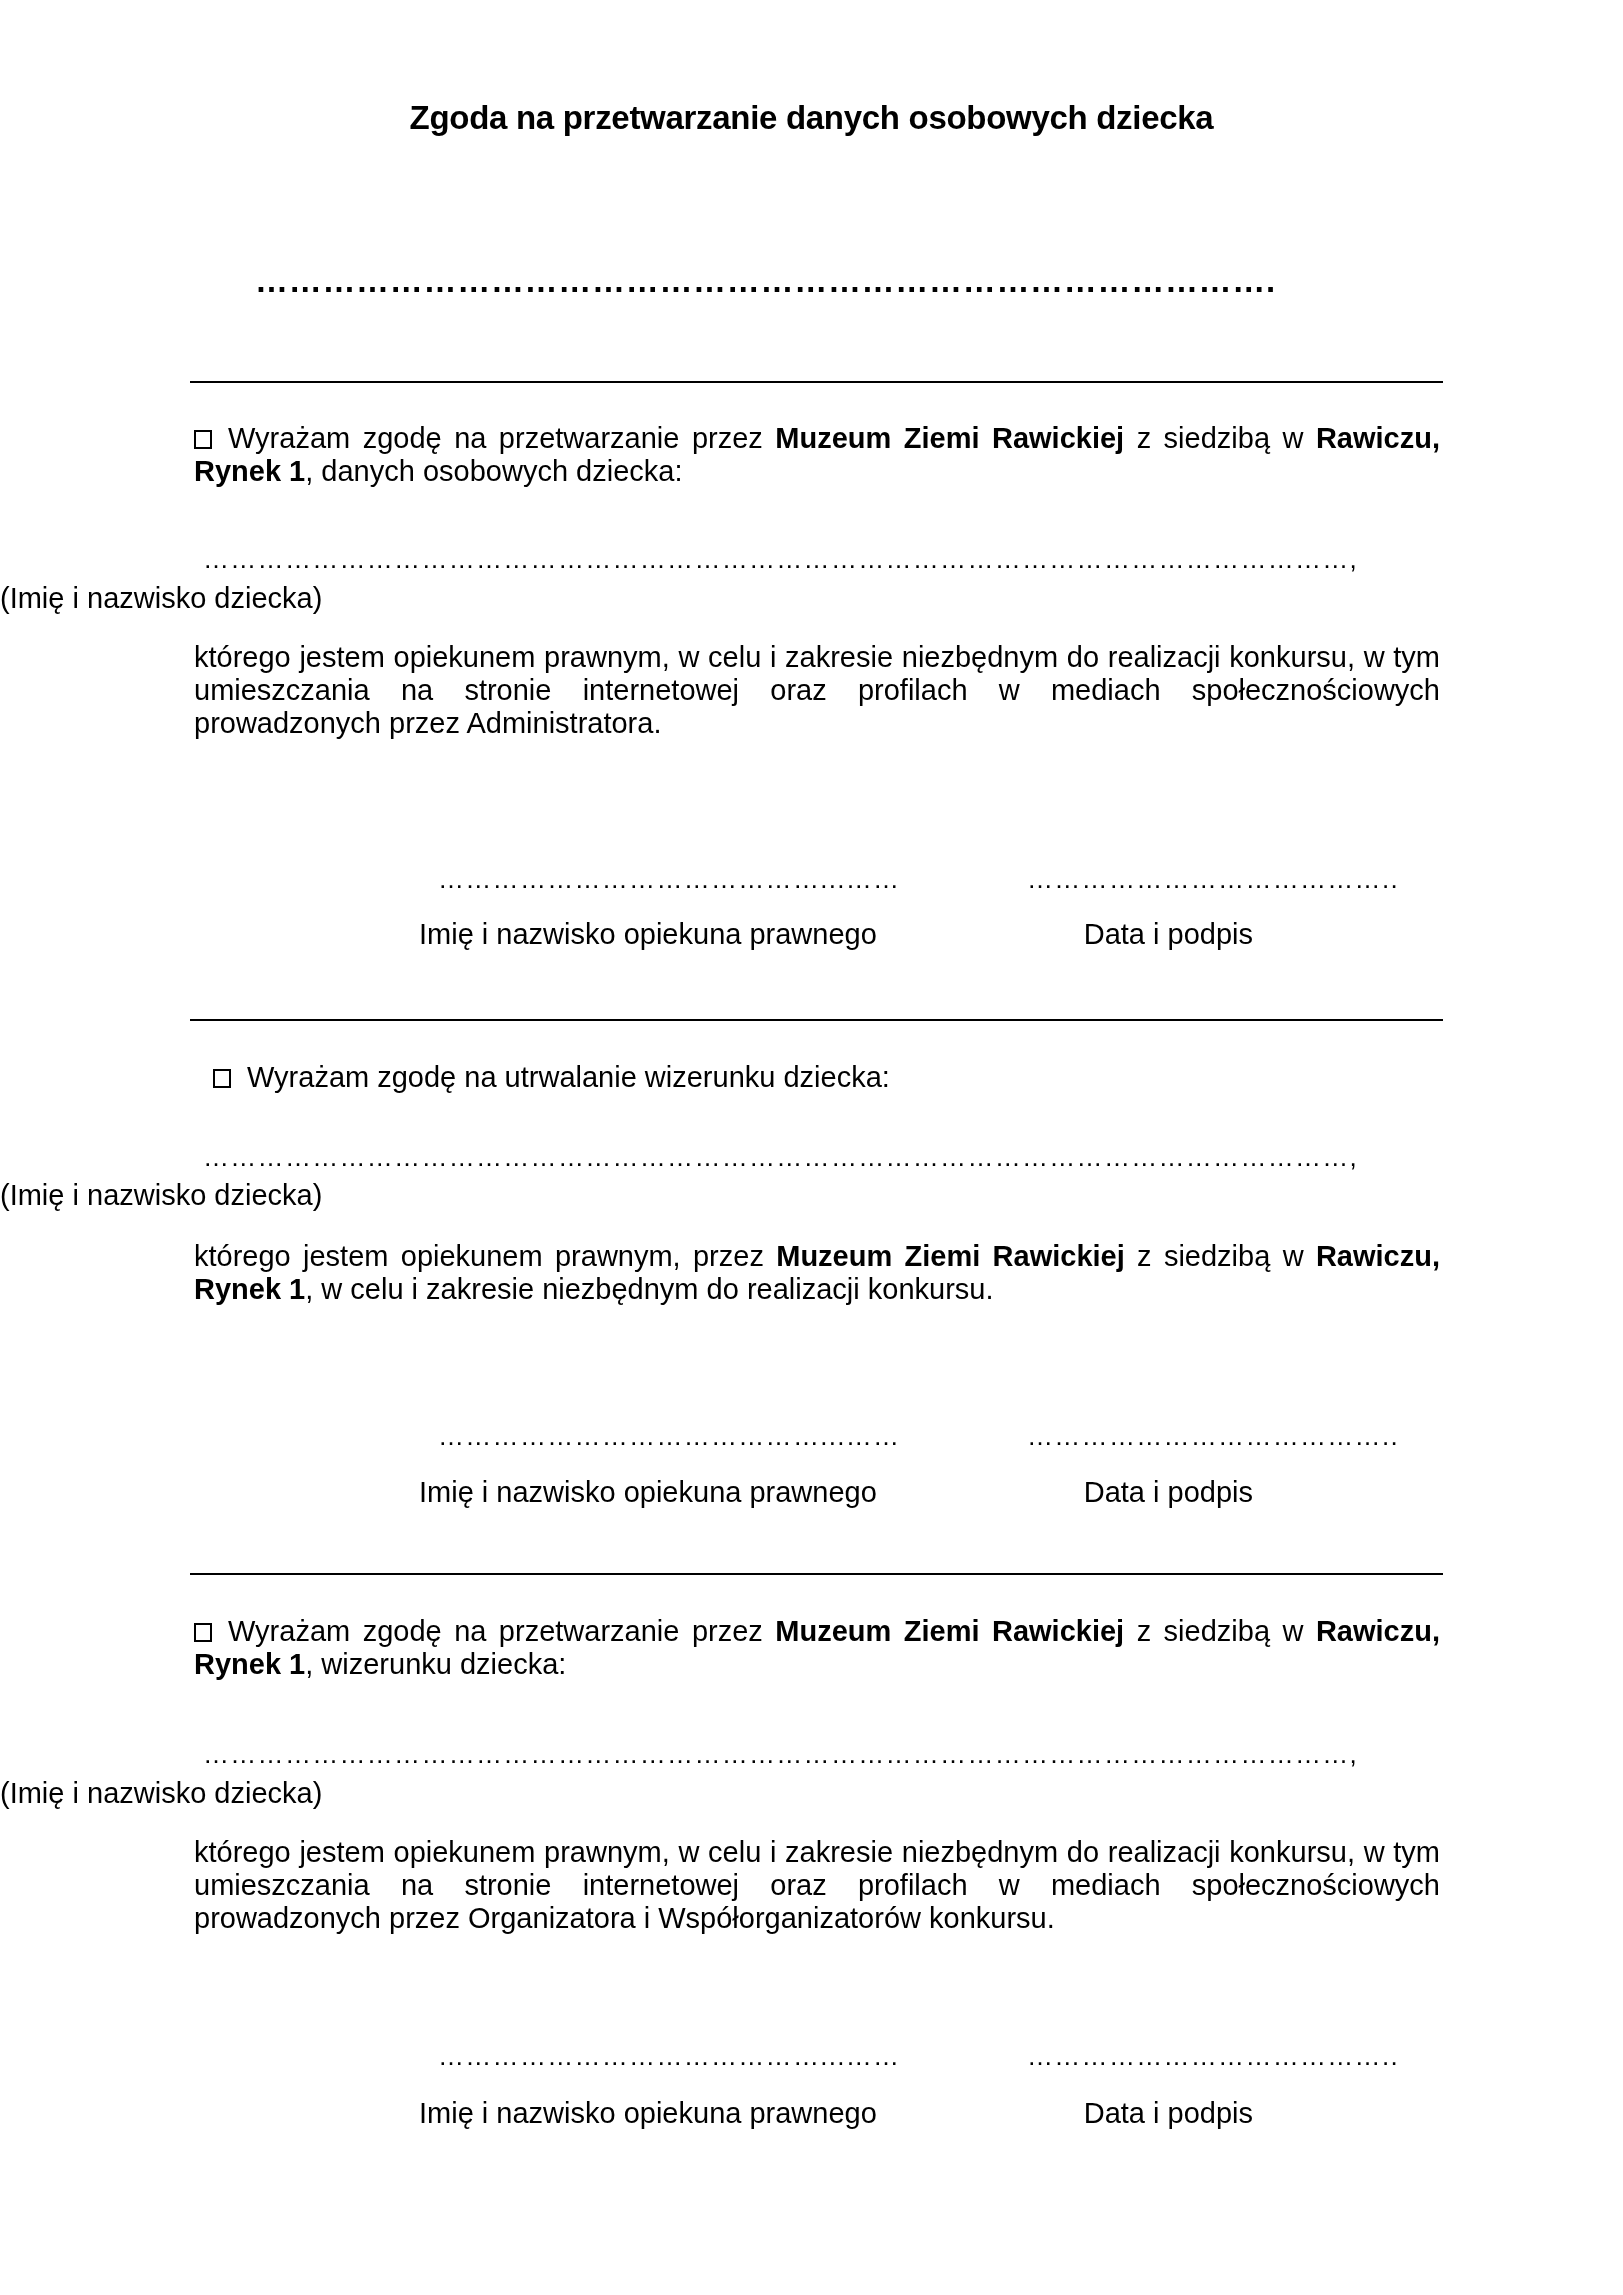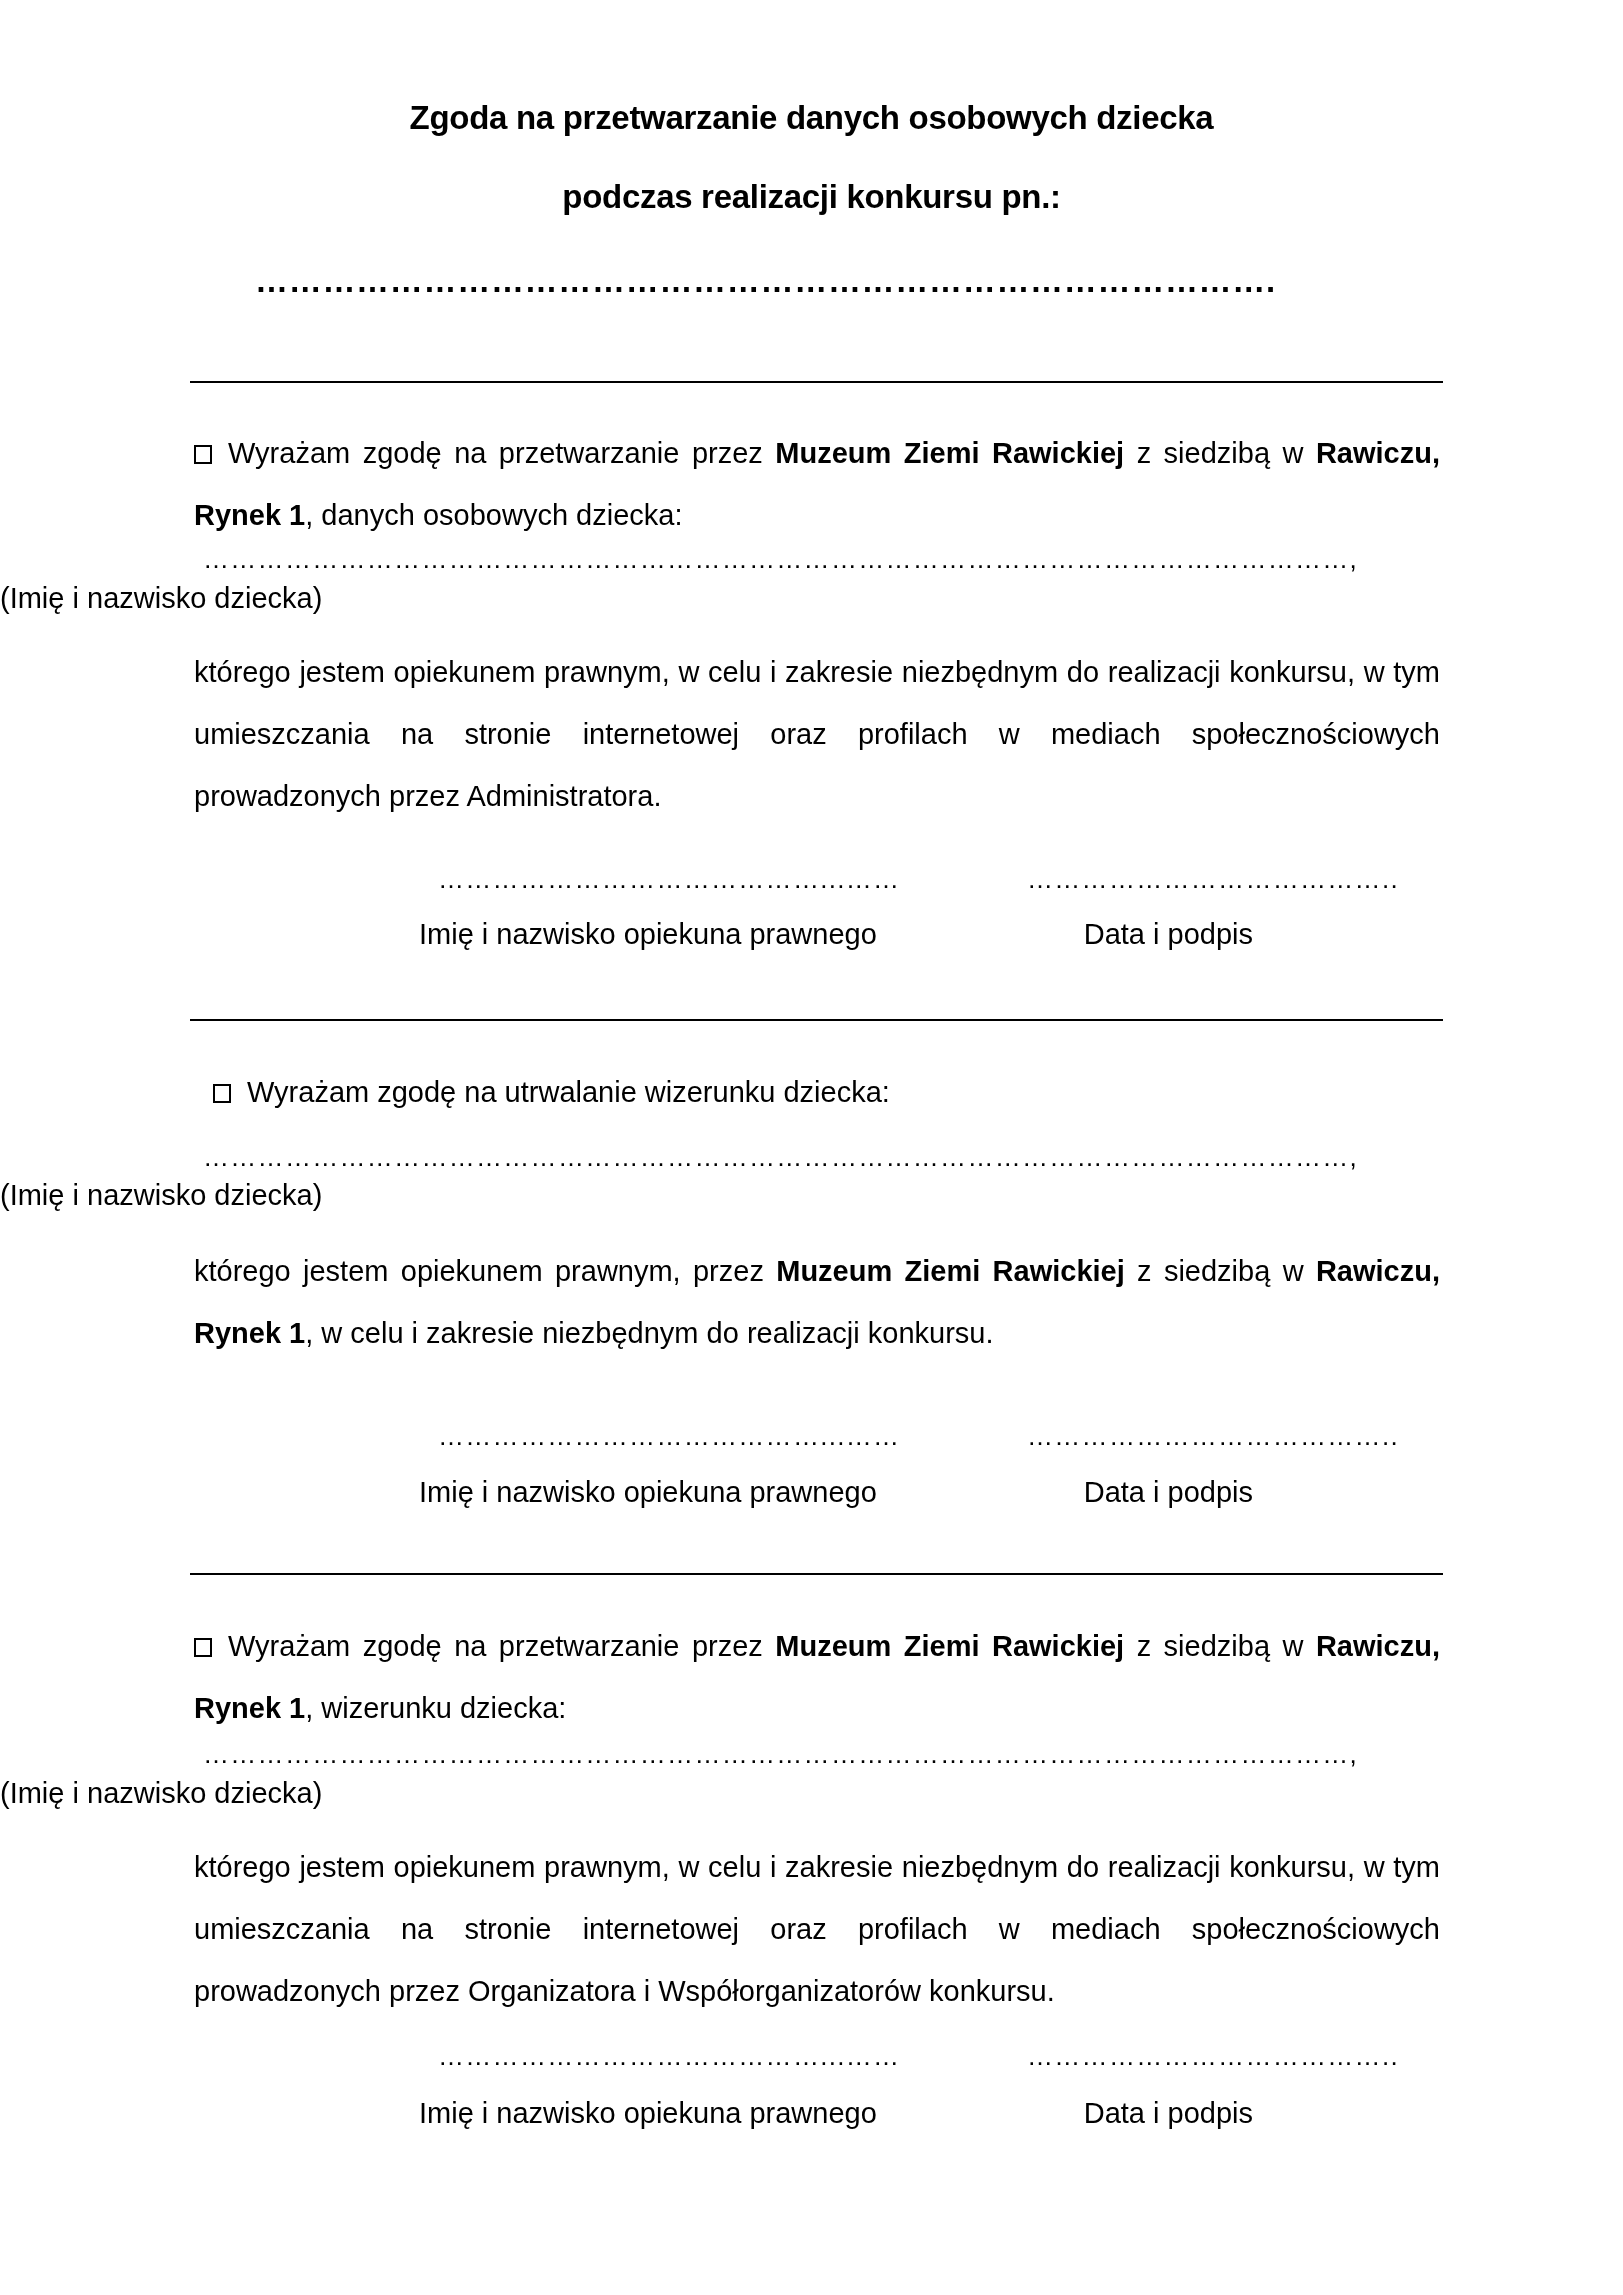--- a/index.html
+++ b/index.html
@@ -6,42 +6,41 @@
   body { width: 1623px; height: 2295px; position: relative; overflow: hidden;
          font-family: "Liberation Sans", sans-serif; color: #000; }
   .page { position: absolute; left: 0; top: 0; width: 1438px; height: 2295px; }
   .title { position: absolute; left: 0; width: 1623px; text-align: center;
            font-weight: bold; font-size: 33px; letter-spacing: -0.3px; }
   .t1 { top: 99px; }
   .t2 { top: 178px; }
   .title-dots { position: absolute; left: 255px; top: 262px; font-size: 33px; font-weight: bold;
                 letter-spacing: 0.7px; white-space: nowrap; }
   .rule { position: absolute; left: 190px; width: 1253px; height: 2px; background: #000; }
-  .para { position: absolute; left: 194px; width: 1246px; font-size: 29px; line-height: 62px;
+  .para { position: absolute; left: 194px; width: 1246px; font-size: 29px; line-height: 33px;
           text-align: justify; text-align-last: left; }
   .para b { font-weight: bold; }
   .cb { display: inline-block; width: 18.3px; height: 19.6px; border: 2px solid #000;
         vertical-align: -1.3px; margin-right: 15.7px; box-sizing: border-box; }
   .fill-line { position: absolute; left: 203px; width: 1223px; font-size: 26px;
                white-space: nowrap; overflow: hidden; letter-spacing: 1.3px; }
   .caption { position: absolute; left: 0; width: 1623px; font-size: 29px; }
   .sig-dots { position: absolute; font-size: 26px; white-space: nowrap; letter-spacing: 1.3px; }
   .sig-label { position: absolute; font-size: 29px; white-space: nowrap; }
   .sd-left { left: 438px; }
   .sd-right { left: 1027px; }
   .sl-left { left: 419px; }
   .sl-right { right: 185px; margin-left: 17px; }
 </style>
 </head>
 <body>
 
 <div class="page">
 
   <div class="title t1">Zgoda na przetwarzanie danych osobowych dziecka</div>
-  <div class="title t2">podczas realizacji konkursu pn.:</div>
   <div class="title-dots">……………………………………………………………………………….</div>
 
   <div class="rule" style="top:381px;"></div>
 
   <div class="para" style="top:422px;">
     <span class="cb"></span><span>Wyrażam zgodę na przetwarzanie przez </span><b>Muzeum Ziemi Rawickiej</b><span> z siedzibą w </span><b>Rawiczu, Rynek 1</b><span>, danych osobowych dziecka:</span>
   </div>
   <div class="fill-line" style="top:544px;">………………………………………………………………………………………………………………,</div>
   <div class="caption" style="top:582px;">(Imię i nazwisko dziecka)</div>
   <div class="para" style="top:641px;">którego jestem opiekunem prawnym, w celu i zakresie niezbędnym do realizacji konkursu, w tym umieszczania na stronie internetowej oraz profilach w mediach społecznościowych prowadzonych przez Administratora.</div>

